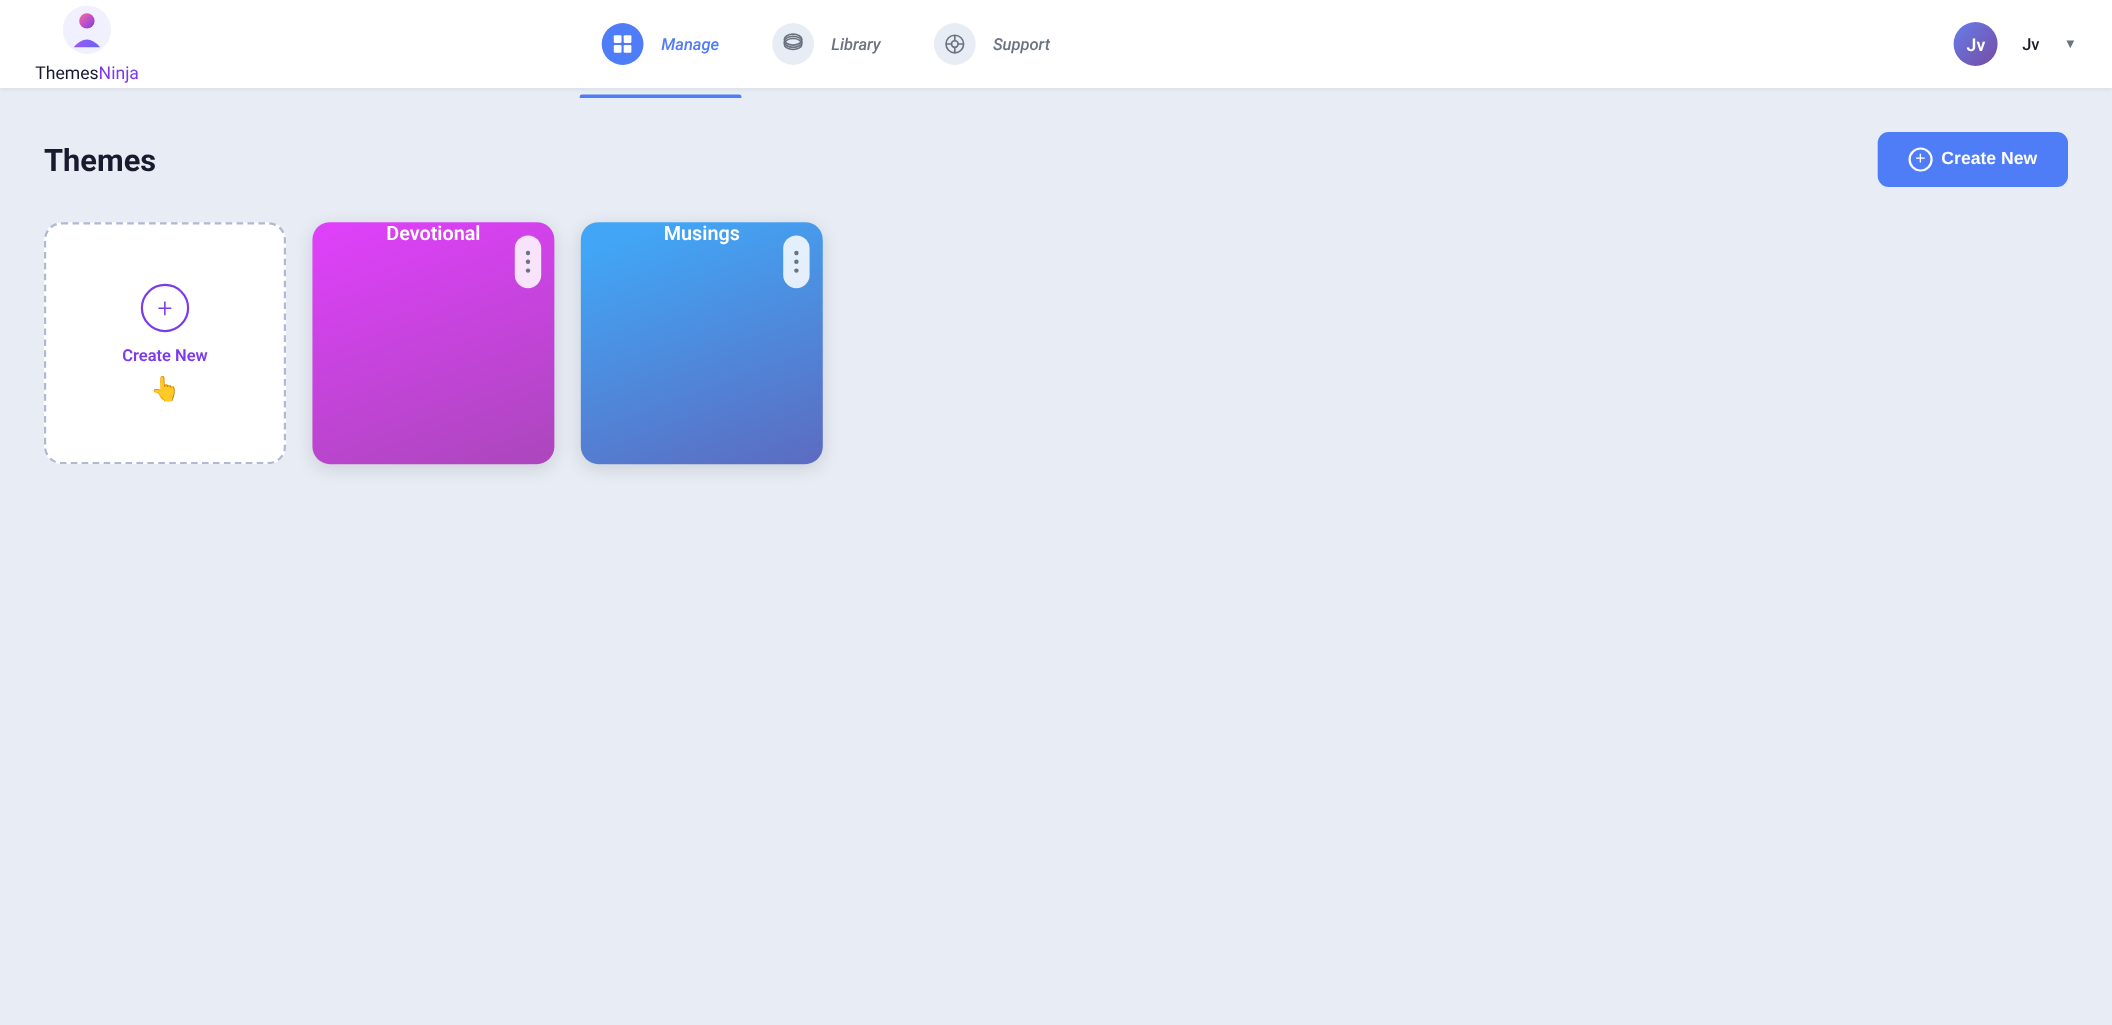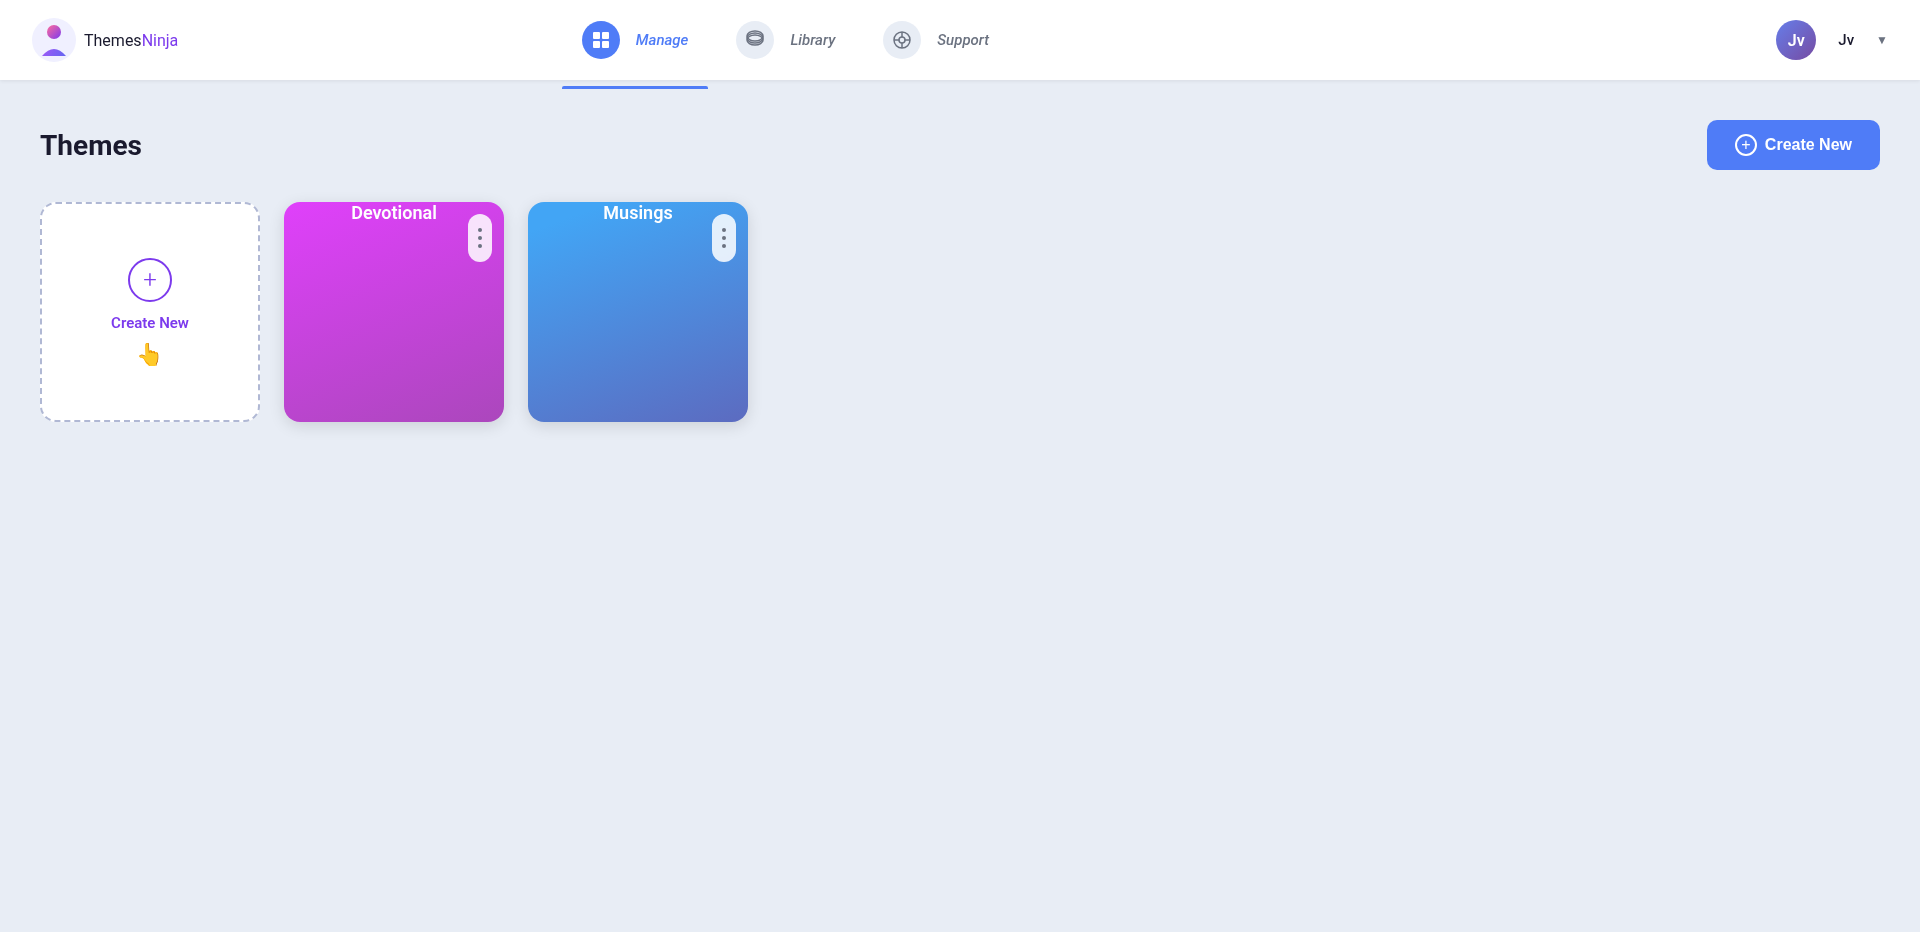--- a/index.html
+++ b/index.html
@@ -20,20 +20,21 @@
       padding: 0 32px;
       box-shadow: 0 1px 4px rgba(0,0,0,0.08);
       position: relative;
     }
 
     .logo-area {
       display: flex;
       align-items: center;
       gap: 8px;
       text-decoration: none;
+      flex-direction: column;
     }
 
     .logo-icon {
       width: 44px;
       height: 44px;
     }
 
     .logo-themes { color: #1a1a2e; }
     .logo-ninja { color: #7c3aed; }
 

